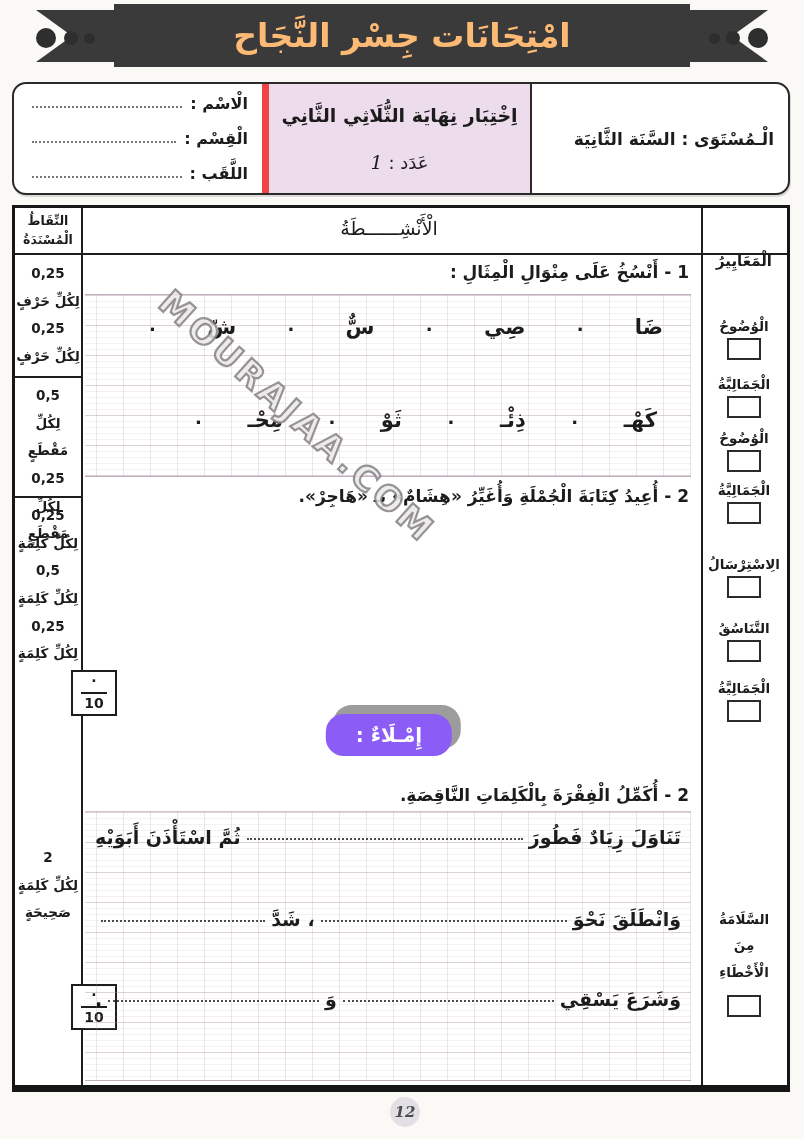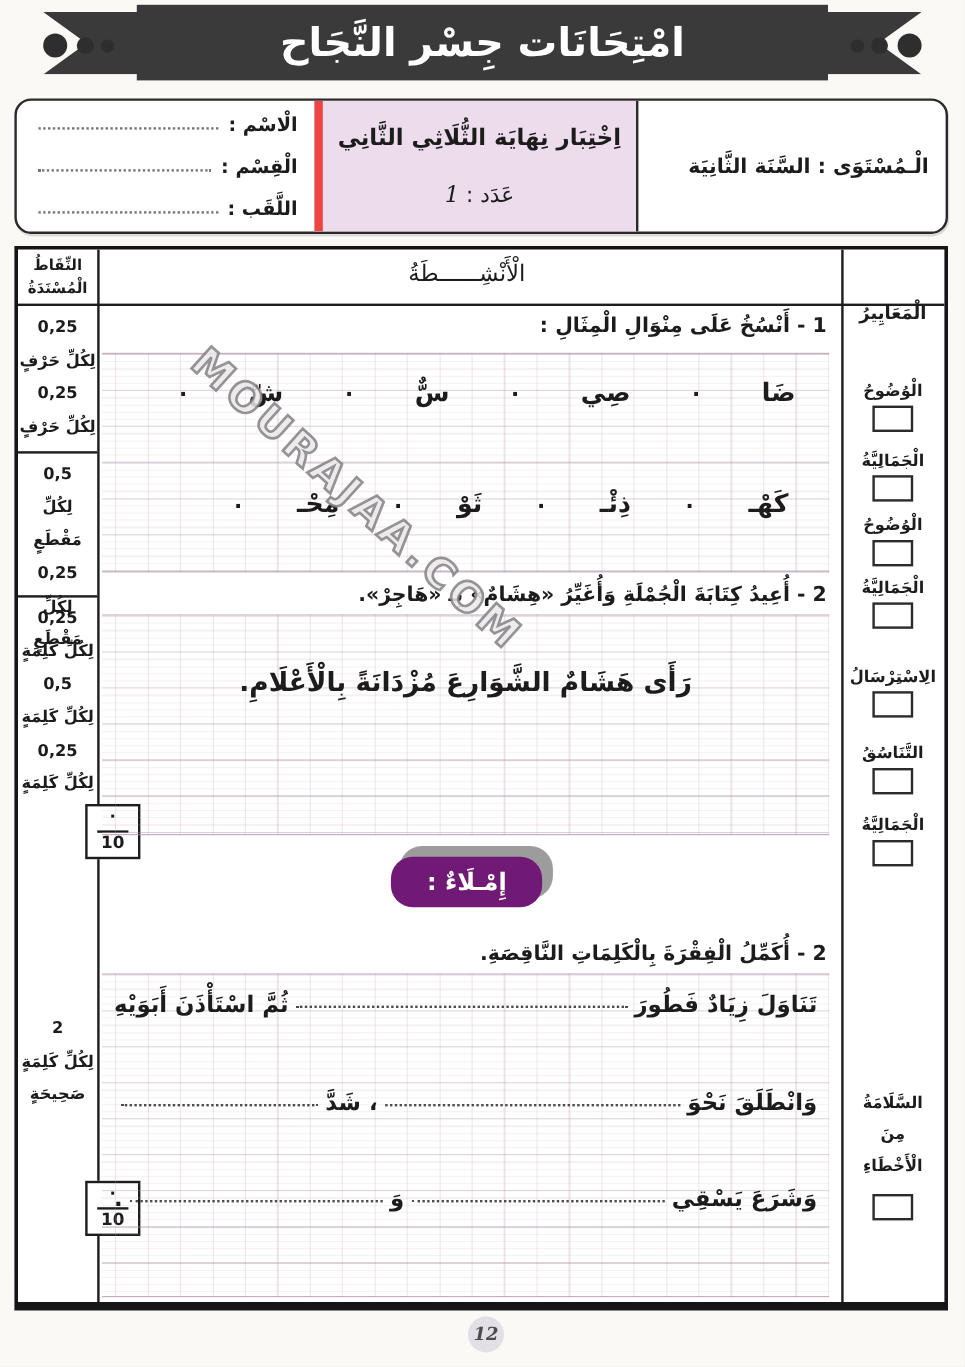--- a/index.html
+++ b/index.html
@@ -3,21 +3,21 @@
 <meta charset="utf-8">
 <style>
   * { margin:0; padding:0; box-sizing:border-box; }
   body { background:#e9e7e3; font-family:"DejaVu Sans", sans-serif; }
   .page { position:relative; width:804px; height:1139px; background:#fbf9f6;
           margin:0 auto; overflow:hidden; direction:rtl; color:#1c1c1c; }
 
   
   .ribbon-center { position:absolute; left:114px; top:4px; width:576px; height:63px;
       background:#3a3a3a; display:flex; align-items:center; justify-content:center; }
-  .ribbon-title { color:#ffffff; font-size:33px; font-weight:bold; letter-spacing:1px; }
+  .ribbon-title { color:#fdba74; font-size:33px; font-weight:bold; letter-spacing:1px; }
   .wing { position:absolute; top:10px; width:80px; height:52px; background:#3a3a3a; }
   .wing-left  { left:36px;  clip-path:polygon(0 0,100% 0,100% 100%,0 100%,45% 50%); }
   .wing-right { left:688px; clip-path:polygon(0 0,100% 0,55% 50%,100% 100%,0 100%); }
   .dot { position:absolute; background:#2e2e2e; border-radius:50%; }
 
   
   .header-box { position:absolute; left:12px; top:82px; width:778px; height:113px;
       border:2.5px solid #2a2a2a; border-radius:14px; overflow:hidden; display:flex;
       background:#fff; box-shadow:1px 2px 0 rgba(0,0,0,.12); }
   .hcell { height:100%;gap:14px; }
@@ -67,21 +67,21 @@
         repeating-linear-gradient(to bottom, rgba(190,165,182,.16) 0 1px, transparent 1px 6px),
         repeating-linear-gradient(to left,  rgba(178,155,172,.26) 0 1px, transparent 1px 27px); }
 
   .letters-row { position:absolute; width:100%; display:flex; justify-content:space-between;
       align-items:flex-end; font-size:21px; font-weight:bold; }
   .letters-row .sep { font-size:18px; transform:translateY(-4px); }
 
   .copy-sentence { position:absolute; width:100%; text-align:center; font-size:22px; font-weight:bold; }
 
   .badge { position:absolute; left:50%; transform:translateX(-50%);
-      background:#701a75; color:#fff; font-size:20px; font-weight:bold;
+      background:#8b5cf6; color:#fff; font-size:20px; font-weight:bold;
       padding:9px 30px; border-radius:18px; box-shadow:8px -8px 0 1px #9c9c9c; }
 
   .dict-line { position:absolute; right:10px; left:10px; display:flex; align-items:flex-end;
       font-size:19px; font-weight:bold; }
   .dots { border-bottom:2.5px dotted #4c4c4c; height:1px; margin:0 6px 8px; } .f2{flex:2} .f3{flex:3}
 
   
   .watermark { position:absolute; left:178px; top:282px; direction:ltr;
       transform:rotate(42deg); transform-origin:0 0; font-size:34px; font-weight:bold;
       letter-spacing:4px; color:rgba(235,232,234,.85);
@@ -248,23 +248,20 @@
           <span class="sep">.</span>
           <span>ثَوْ</span>
           <span class="sep">.</span>
           <span>مِحْـ</span>
           <span class="sep">.</span>
         </div>
       </div>
 
       <div class="ex-label" style="top:278px;">2 - أُعِيدُ كِتَابَةَ الْجُمْلَةِ وَأُغَيِّرُ «هِشَامٌ» بِـ «هَاجِرْ».</div>
 
-      <div class="grid-paper" style="top:304px;height:184px;">
-        <div class="copy-sentence" style="top:44px;">رَأَى هَشَامٌ الشَّوَارِعَ مُزْدَانَةً بِالْأَعْلَامِ.</div>
-      </div>
 
       <div class="badge" style="top:506px;">إِمْـلَاءٌ :</div>
 
       <div class="ex-label" style="top:577px;">2 - أُكَمِّلُ الْفِقْرَةَ بِالْكَلِمَاتِ النَّاقِصَةِ.</div>
 
       <div class="grid-paper" style="top:603px;height:270px;">
         <div class="dict-line" style="top:14px;">
           <span>تَنَاوَلَ زِيَادٌ فَطُورَ</span>
           <span class="dots f3"></span>
           <span>ثُمَّ اسْتَأْذَنَ أَبَوَيْهِ</span>

